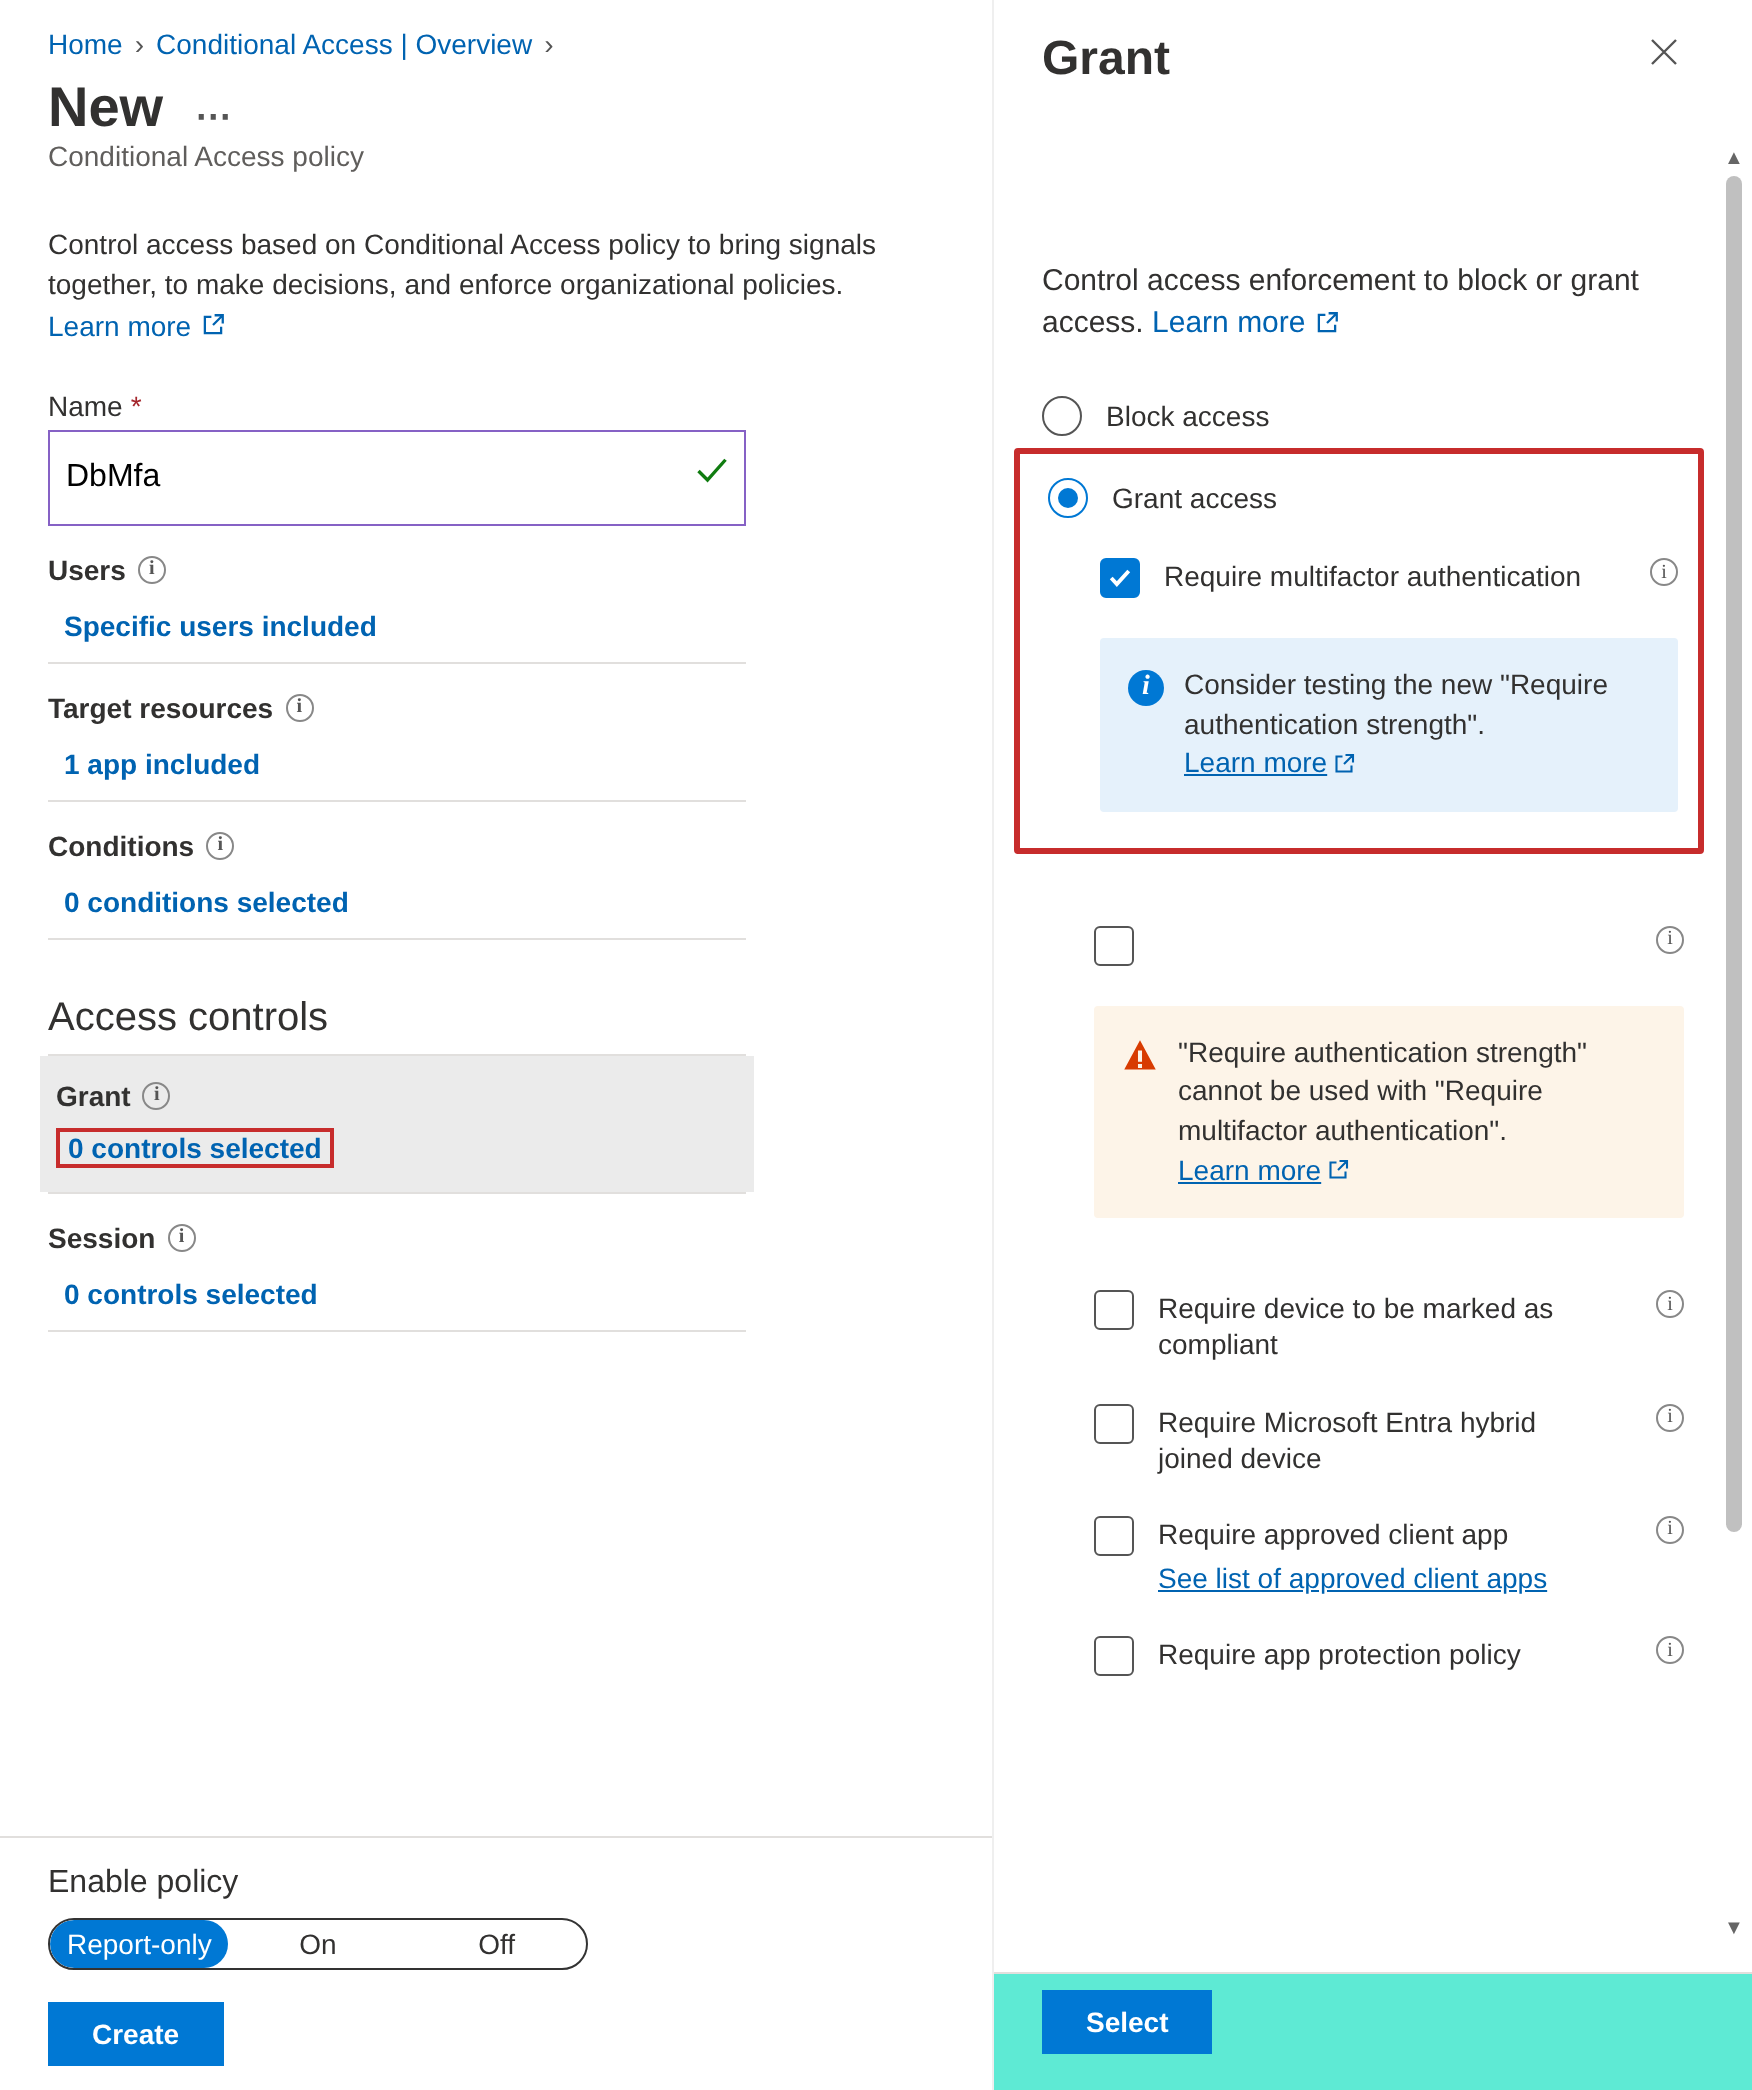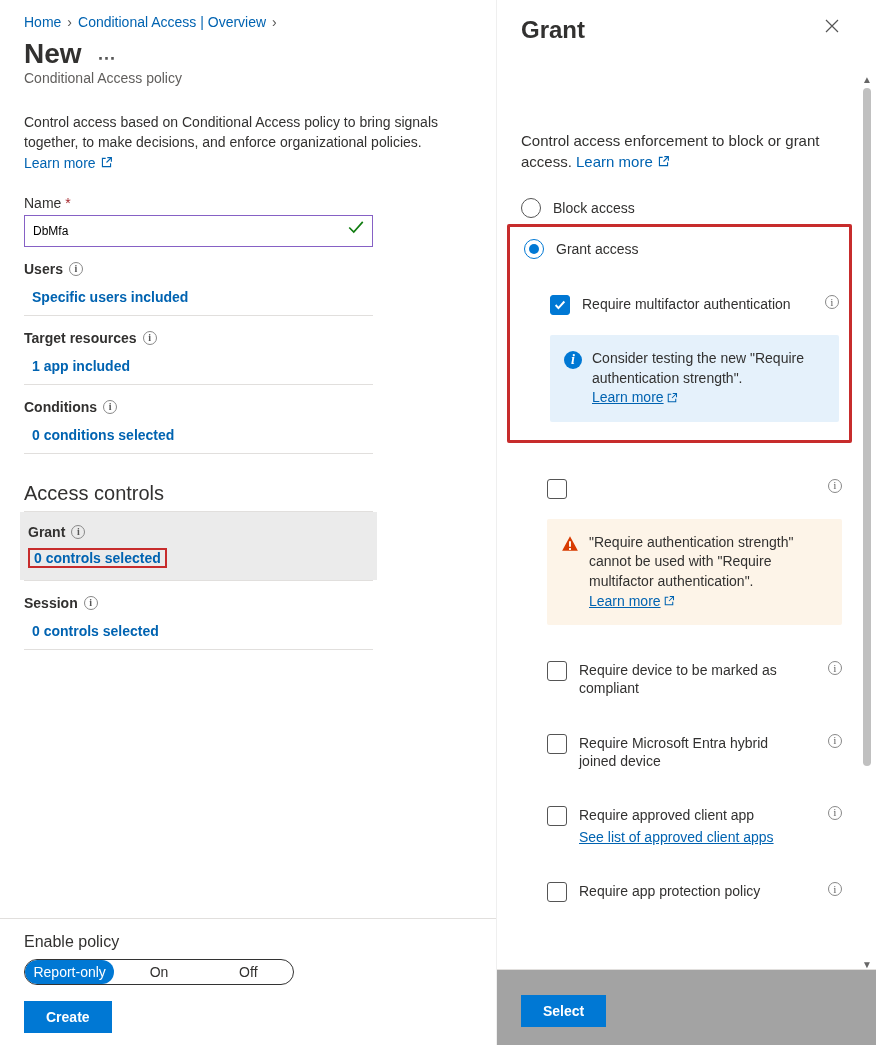--- a/index.html
+++ b/index.html
@@ -27,21 +27,21 @@
   .crumbs .sep{color:#555;}
   h1.title{font-size:28px;font-weight:600;margin:4px 0 0 0;display:flex;align-items:center;gap:16px;}
   .title .more{font-size:18px;color:#555;letter-spacing:2px;line-height:1;position:relative;top:4px;}
   .subtitle{color:var(--muted);margin-top:0px;font-size:14px;}
   .intro{margin-top:26px;line-height:1.45;}
   .inline-link{color:var(--blue);text-decoration:none;display:inline-flex;align-items:center;gap:4px;}
   .ext-icon{display:inline-block;}
   .field{margin-top:22px;}
   .field-label{display:flex;gap:4px;align-items:center;font-size:14px;}
   .req{color:#a4262c;}
-  .text-input{width:349px;margin-top:4px;height:32px;border:1px solid #8661c5;padding:0 30px 0 8px;font-size:12px;outline:none;position:relative;}
+  .text-input{width:349px;margin-top:4px;height:48px;border:1px solid #8661c5;padding:0 30px 0 8px;font-size:16px;outline:none;position:relative;}
   .input-wrap{position:relative;width:349px;}
   .check-ok{position:absolute;right:8px;top:50%;transform:translateY(-50%);color:#107c10;}
   h2.sec-head{margin:26px 0 0 0;font-size:20px;font-weight:400;border-bottom:1px solid var(--lightborder);padding-bottom:6px;}
   .item-block{border-bottom:1px solid var(--lightborder);padding:14px 0 10px 0;width:349px;font-weight:bold;}
   .item-block .head{display:flex;align-items:center;gap:6px;}
   .item-block .value{margin-top:12px;color:var(--blue);padding-left:8px;display:inline-block;}
   .info-icon{width:14px;height:14px;border:1px solid #888;border-radius:50%;display:inline-flex;align-items:center;justify-content:center;font-size:10px;color:#555;font-family:Georgia,serif;}
   .selected-block{background:var(--bgsel);margin-left:-4px;padding:12px 4px 12px 4px;width:357px;}
   .hl-box{display:inline-block;border:2px solid var(--highlight);padding:0 4px;margin-top:8px;margin-left:4px;}
   .hl-box .value{margin-top:0;padding-left:0;}
@@ -54,36 +54,36 @@
   
   .panel-head{display:flex;justify-content:space-between;align-items:flex-start;}
   .panel-head h2{margin:0;font-size:24px;font-weight:600;}
   .close-x{width:20px;height:20px;display:flex;align-items:center;justify-content:center;color:#555;}
   .panel-intro{margin-top:54px;font-size:15px;line-height:1.4;padding-right:10px;}
   .radio-row{display:flex;align-items:center;gap:12px;margin-top:20px;}
   .radio-outer{width:20px;height:20px;border-radius:50%;border:1px solid #555;display:flex;align-items:center;justify-content:center;flex-shrink:0;}
   .radio-outer.sel{border-color:var(--accentBlue);}
   .radio-inner{width:10px;height:10px;border-radius:50%;background:var(--accentBlue);}
   .hl-group{border:3px solid var(--highlight);padding:6px 10px 18px 10px;margin-top:6px;margin-left:-14px;margin-right:-10px;border-radius:2px;}
-  .check-row{display:flex;align-items:flex-start;gap:12px;margin-top:36px;margin-left:26px;}
+  .check-row{display:flex;align-items:flex-start;gap:12px;margin-top:20px;margin-left:26px;}
   .cb{width:20px;height:20px;border:1px solid #555;border-radius:3px;flex-shrink:0;display:flex;align-items:center;justify-content:center;}
   .cb.checked{background:var(--accentBlue);border-color:var(--accentBlue);}
   .cb.checked svg{display:block;}
   .cb svg{display:none;}
   .check-label{flex:1;padding-right:10px;line-height:1.3;}
   .row-info{margin-left:auto;flex-shrink:0;}
   .note{margin-top:20px;margin-left:26px;padding:14px 14px 14px 14px;display:flex;gap:10px;border-radius:2px;font-size:14px;line-height:1.4;}
   .note.info{background:var(--infoBg);}
   .note.warn{background:var(--warnBg);}
   .note-icon{width:18px;height:18px;border-radius:50%;display:flex;align-items:center;justify-content:center;color:#fff;font-weight:bold;flex-shrink:0;margin-top:2px;}
   .note.info .note-icon{background:var(--accentBlue);font-family:Georgia,serif;font-style:italic;}
   .note.warn .note-icon{background:transparent;color:var(--warnIcon);}
   .note .learn{color:var(--blue);text-decoration:underline;display:inline-flex;align-items:center;gap:2px;}
   .panel-scroll{position:absolute;top:76px;bottom:74px;left:0;right:0;padding:0 34px 0 24px;overflow:hidden;}
-  .panel-footer{position:absolute;bottom:0;left:0;right:0;border-top:1px solid var(--lightborder);padding:25px 0 18px 24px;background:#a3a3a3;}
+  .panel-footer{position:absolute;bottom:0;left:0;right:0;border-top:1px solid var(--lightborder);padding:8px 0 18px 24px;background:#5eead4;}
   .scroll-indicator{position:absolute;right:2px;top:74px;bottom:74px;width:14px;}
   .scroll-up,.scroll-down{font-size:10px;color:#666;text-align:center;line-height:12px;}
   .scroll-track{position:absolute;top:14px;bottom:14px;left:3px;width:8px;}
   .scroll-thumb{position:absolute;top:0;left:0;width:8px;height:78%;background:#c0c0c0;border-radius:4px;}
   .see-list{color:var(--blue);margin-top:4px;display:block;}
   .subgroup{margin-top:36px;}
 </style>
 </head>
 <body>
 

